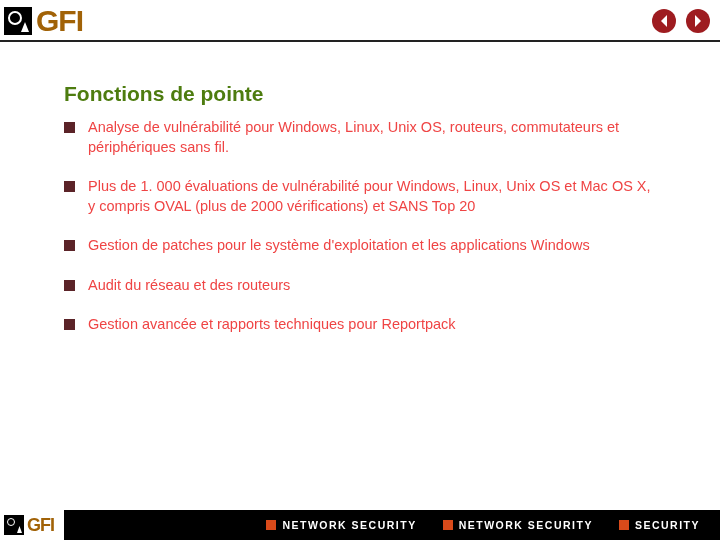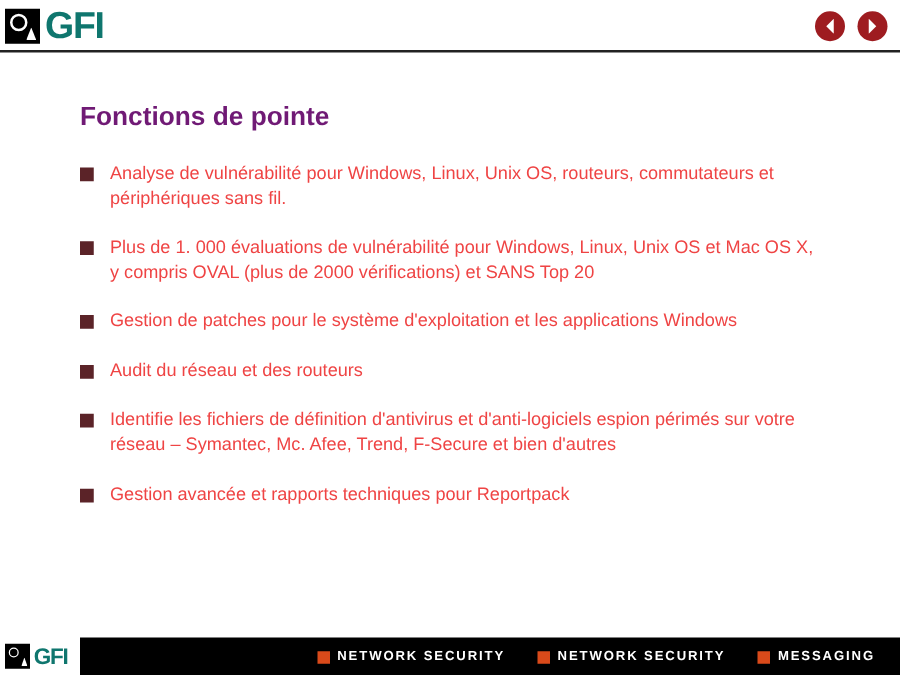--- a/index.html
+++ b/index.html
@@ -2,37 +2,37 @@
 <html><head>
 <meta charset="utf-8">
 <style>
   * { margin: 0; padding: 0; box-sizing: border-box; }
   body { width: 720px; height: 540px; font-family: Arial, sans-serif; background: #fff; position: relative; }
   .header { display: flex; align-items: center; justify-content: space-between; padding: 4px 10px 2px 4px; border-bottom: 2px solid #222; }
   .logo-block { display: flex; align-items: center; }
   .logo-square { width: 28px; height: 28px; background: #000; display: inline-block; margin-right: 4px; position: relative; }
   .logo-square::before { content: ""; position: absolute; left: 4px; top: 4px; width: 10px; height: 10px; border: 2px solid #fff; border-radius: 50%; }
   .logo-square::after { content: ""; position: absolute; right: 3px; bottom: 3px; width: 8px; height: 10px; background: #fff; clip-path: polygon(50% 0, 100% 100%, 0 100%); }
-  .logo-text { font-size: 30px; font-weight: bold; color: #0f766e; letter-spacing: -1px; }
+  .logo-text { font-size: 30px; font-weight: bold; color: #a16207; letter-spacing: -1px; }
   .nav-arrows { display: flex; gap: 10px; }
   .nav-btn { width: 24px; height: 24px; border-radius: 50%; background: #9e1c20; display: flex; align-items: center; justify-content: center; cursor: pointer; }
   .nav-btn svg { fill: #fff; }
   .content { padding: 40px 64px 0 64px; }
-  .title { font-size: 21px; font-weight: bold; margin-bottom: 24px; color: #701a75; }
+  .title { font-size: 21px; font-weight: bold; margin-bottom: 12px; color: #4d7c0f; }
   .bullets { list-style: none; }
   .bullets li { position: relative; padding-left: 24px; margin-bottom: 20px; font-size: 14.5px; line-height: 1.35; color: #ef4444; }
   .bullets li::before { content: ""; position: absolute; left: 0; top: 4px; width: 11px; height: 11px; background: #5b2328; }
   .footer { position: absolute; bottom: 0; left: 0; right: 0; height: 30px; display: flex; align-items: stretch; }
   .footer-logo { width: 64px; background: #fff; display: flex; align-items: center; padding-left: 4px; }
   .footer-logo .logo-square { width: 20px; height: 20px; margin-right: 3px; }
   .footer-logo .logo-square::before { left: 3px; top: 3px; width: 6px; height: 6px; border-width: 1px; }
   .footer-logo .logo-square::after { right: 2px; bottom: 2px; width: 5px; height: 7px; }
   .footer-logo .logo-text { font-size: 18px; }
   .footer-bar { flex: 1; background: #000; display: flex; align-items: center; justify-content: flex-end; padding-right: 20px; gap: 26px; }
-  .footer-item { display: flex; align-items: flex-end; gap: 6px; }
+  .footer-item { display: flex; align-items: center; gap: 6px; }
   .footer-item .sq { width: 10px; height: 10px; background: #d94a1a; }
   .footer-item .txt { color: #fff; font-size: 10.5px; letter-spacing: 1.5px; font-weight: bold; }
 </style>
 </head>
 <body>
 
 <div class="header">
   <div class="logo-block">
     <span class="logo-square"></span>
     <span class="logo-text">GFI</span>
@@ -51,37 +51,36 @@
   </div>
 </div>
 
 <div class="content">
   <h2 class="title">Fonctions de pointe</h2>
   <ul class="bullets">
     <li>Analyse de vulnérabilité pour Windows, Linux, Unix OS, routeurs, commutateurs et périphériques sans fil.</li>
     <li>Plus de 1. 000 évaluations de vulnérabilité pour Windows, Linux, Unix OS et Mac OS X, y compris OVAL (plus de 2000 vérifications) et SANS Top 20</li>
     <li>Gestion de patches pour le système d'exploitation et les applications Windows</li>
     <li>Audit du réseau et des routeurs</li>
-    <li>Identifie les fichiers de définition d'antivirus et d'anti-logiciels espion périmés sur votre réseau – Symantec, Mc. Afee, Trend, F-Secure et bien d'autres</li>
     <li>Gestion avancée et rapports techniques pour Reportpack</li>
   </ul>
 </div>
 
 <div class="footer">
   <div class="footer-logo">
     <span class="logo-square"></span>
     <span class="logo-text">GFI</span>
   </div>
   <div class="footer-bar">
     <div class="footer-item">
       <span class="sq"></span>
       <span class="txt">NETWORK SECURITY</span>
     </div>
     <div class="footer-item">
       <span class="sq"></span>
       <span class="txt">NETWORK SECURITY</span>
     </div>
     <div class="footer-item">
       <span class="sq"></span>
-      <span class="txt">MESSAGING</span>
+      <span class="txt">SECURITY</span>
     </div>
   </div>
 </div>
 
 </body></html>

